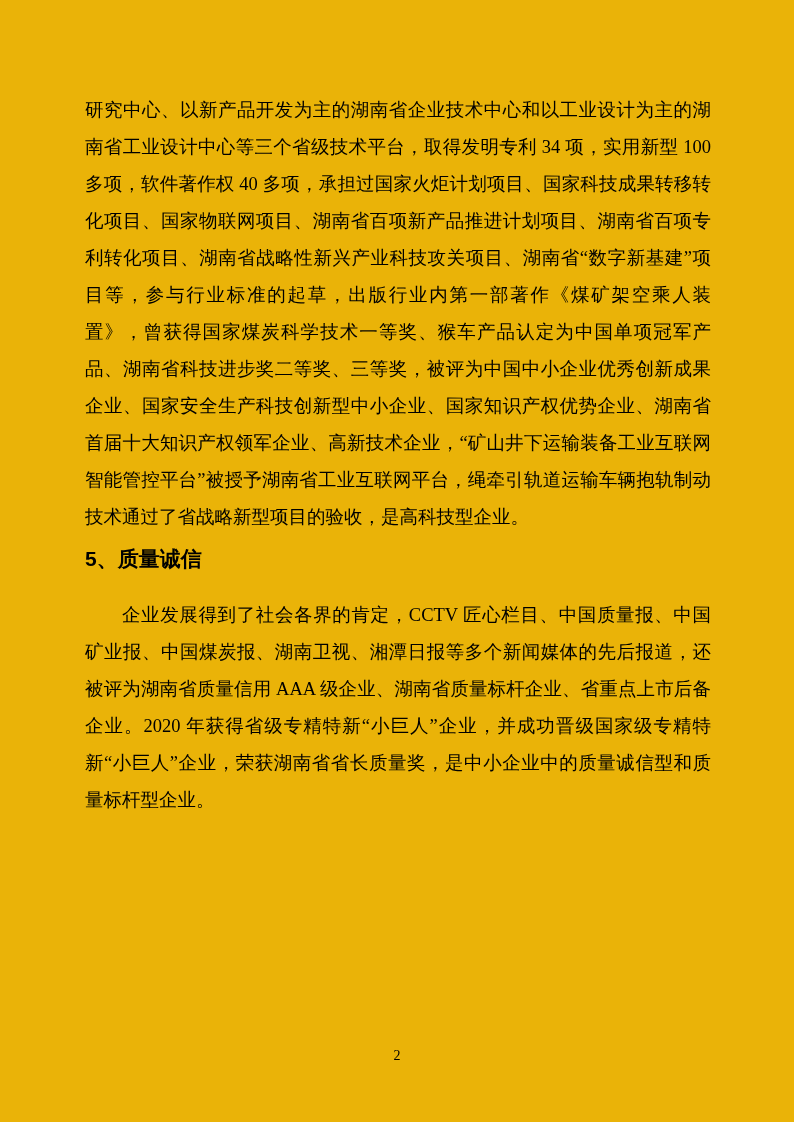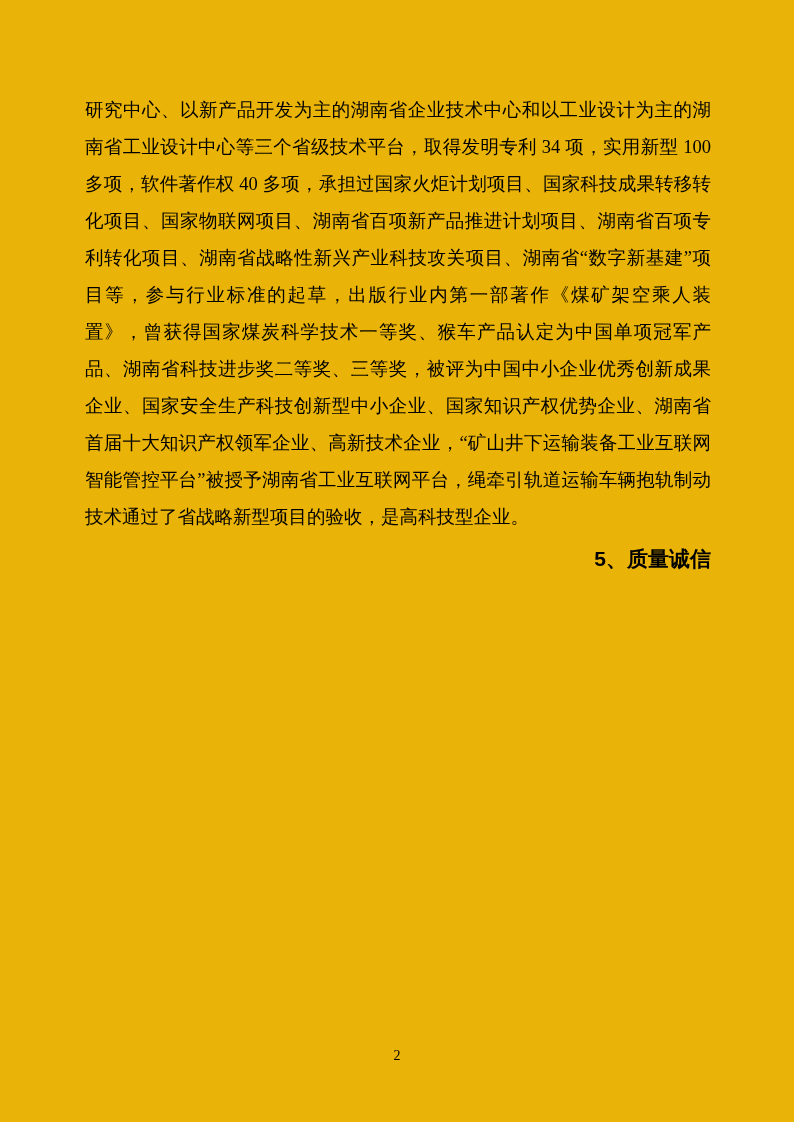--- a/index.html
+++ b/index.html
@@ -37,35 +37,35 @@
   .para-indent {
     text-indent: 2em;
   }
   .section-heading {
     font-family: "Liberation Sans", "DejaVu Sans", sans-serif;
     font-size: 21px;
     font-weight: 700;
     color: #000000;
     line-height: 30px;
     margin: 8px 0 23px 0;
-    text-align: right;
   }
   .page-number {
     position: absolute;
     top: 1048px;
     left: 0;
     width: 794px;
     text-align: center;
     font-family: "Liberation Serif", "DejaVu Serif", serif;
     font-size: 14px;
     color: #000000;
   }
 </style>
 </head>
 <body>
 
 <div class="page">
   <div class="content">
     <p class="body-para">研究中心、以新产品开发为主的湖南省企业技术中心和以工业设计为主的湖南省工业设计中心等三个省级技术平台，取得发明专利 34 项，实用新型 100 多项，软件著作权 40 多项，承担过国家火炬计划项目、国家科技成果转移转化项目、国家物联网项目、湖南省百项新产品推进计划项目、湖南省百项专利转化项目、湖南省战略性新兴产业科技攻关项目、湖南省“数字新基建”项目等，参与行业标准的起草，出版行业内第一部著作《煤矿架空乘人装置》，曾获得国家煤炭科学技术一等奖、猴车产品认定为中国单项冠军产品、湖南省科技进步奖二等奖、三等奖，被评为中国中小企业优秀创新成果企业、国家安全生产科技创新型中小企业、国家知识产权优势企业、湖南省首届十大知识产权领军企业、高新技术企业，“矿山井下运输装备工业互联网智能管控平台”被授予湖南省工业互联网平台，绳牵引轨道运输车辆抱轨制动技术通过了省战略新型项目的验收，是高科技型企业。</p>
     <h2 class="section-heading">5、质量诚信</h2>
+    <p class="body-para para-indent">企业发展得到了社会各界的肯定，CCTV 匠心栏目、中国质量报、中国矿业报、中国煤炭报、湖南卫视、湘潭日报等多个新闻媒体的先后报道，还被评为湖南省质量信用 AAA 级企业、湖南省质量标杆企业、省重点上市后备企业。2020 年获得省级专精特新“小巨人”企业，并成功晋级国家级专精特新“小巨人”企业，荣获湖南省省长质量奖，是中小企业中的质量诚信型和质量标杆型企业。</p>
   </div>
   <div class="page-number">2</div>
 </div>
 
 </body></html>

